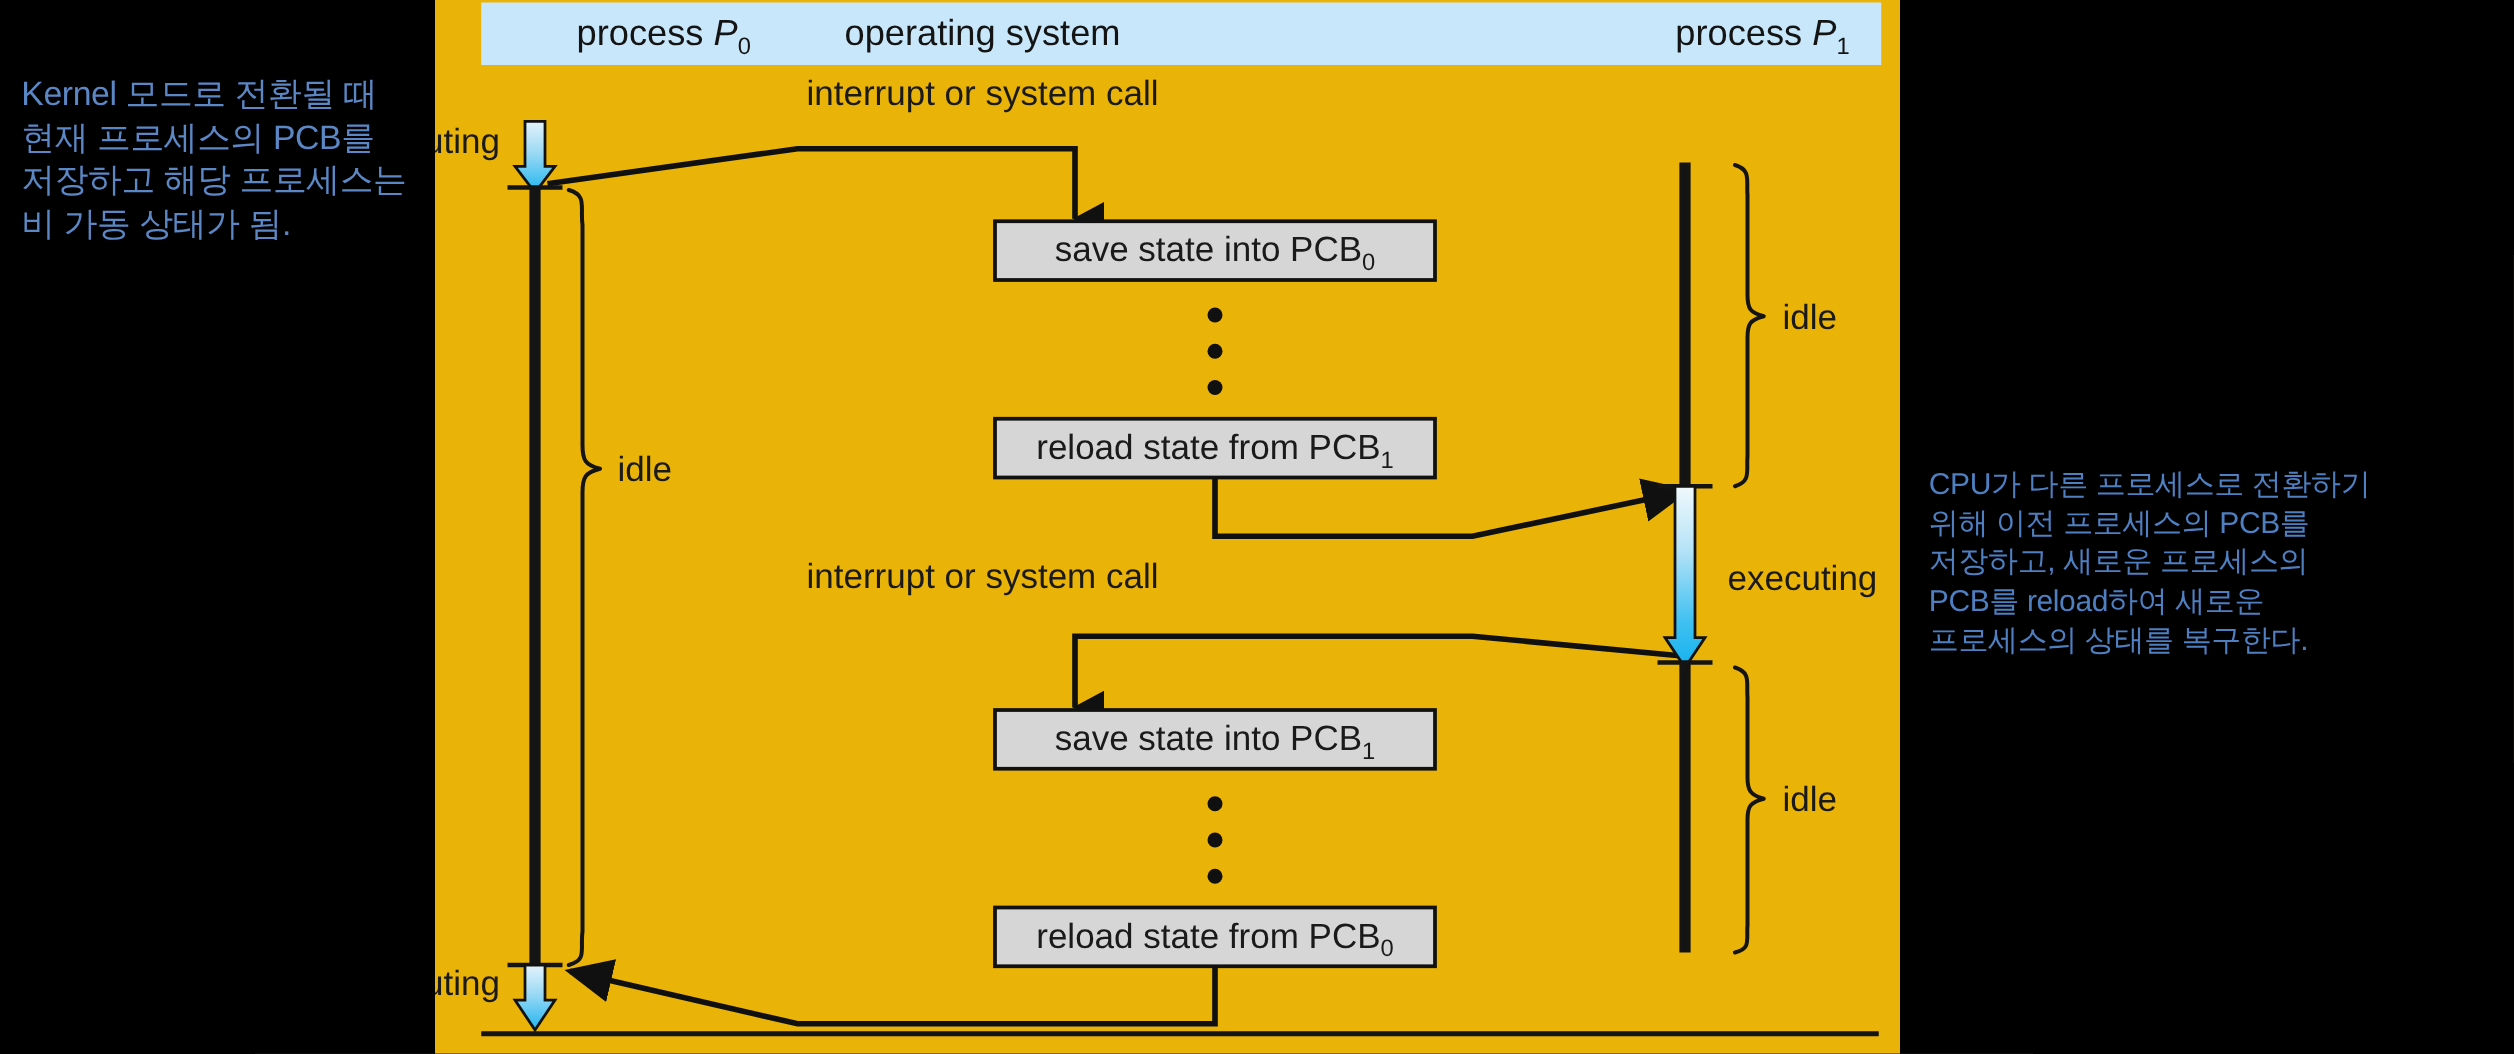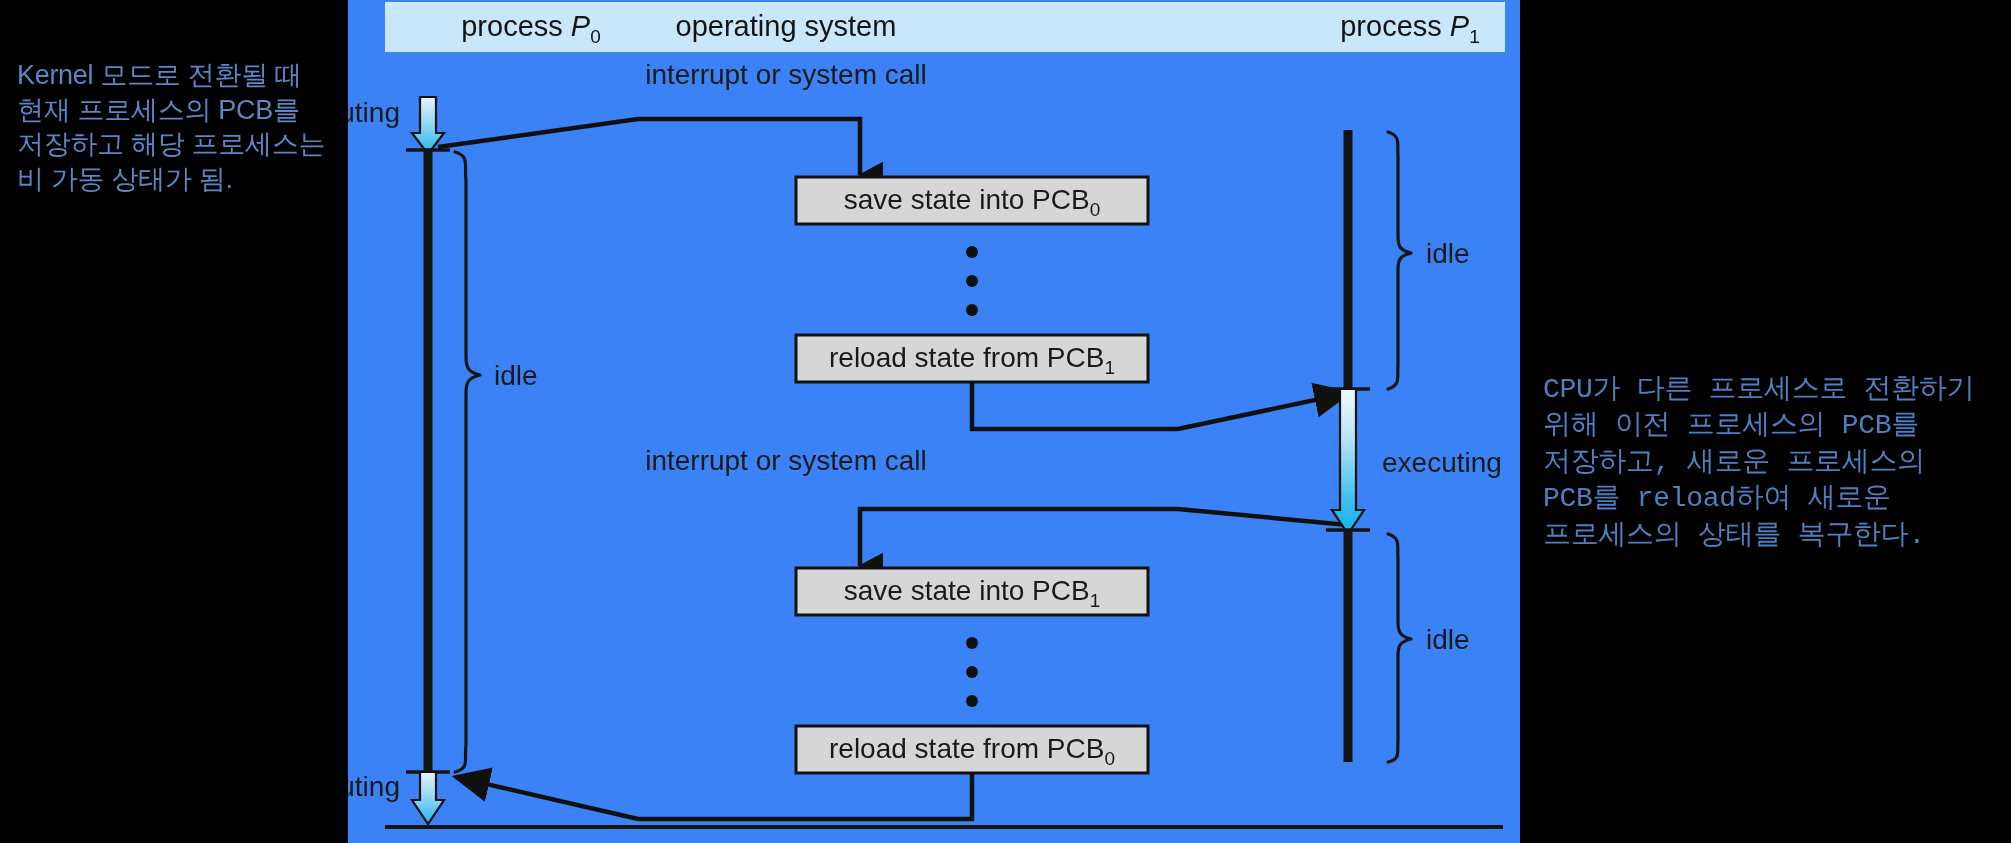--- a/index.html
+++ b/index.html
@@ -30,35 +30,35 @@
     margin-left: 11px;
   }
 
   
   #right-annotation {
     position: absolute;
     left: 1543px;
     top: 372px;
     width: 450px;
     color: #4e7fc1;
-    font-size: 28px;
+    font-size: 24px;
     line-height: 1.30;
-    font-family: Liberation Mono, monospace;
+    font-family: Liberation Sans, sans-serif;
     white-space: pre-line;
     letter-spacing: -0.3px;
   }
 
   
   #diagram-panel {
     position: absolute;
     left: 348px;
     top: 0px;
     width: 1172px;
     height: 843px;
-    background: #3b82f6;
+    background: #eab308;
   }
   #diagram-svg {
     display: block;
     position: absolute;
     left: 0;
     top: 0;
   }
   .hdr-text {
     font-family: "Liberation Sans", sans-serif;
     fill: #141414;

